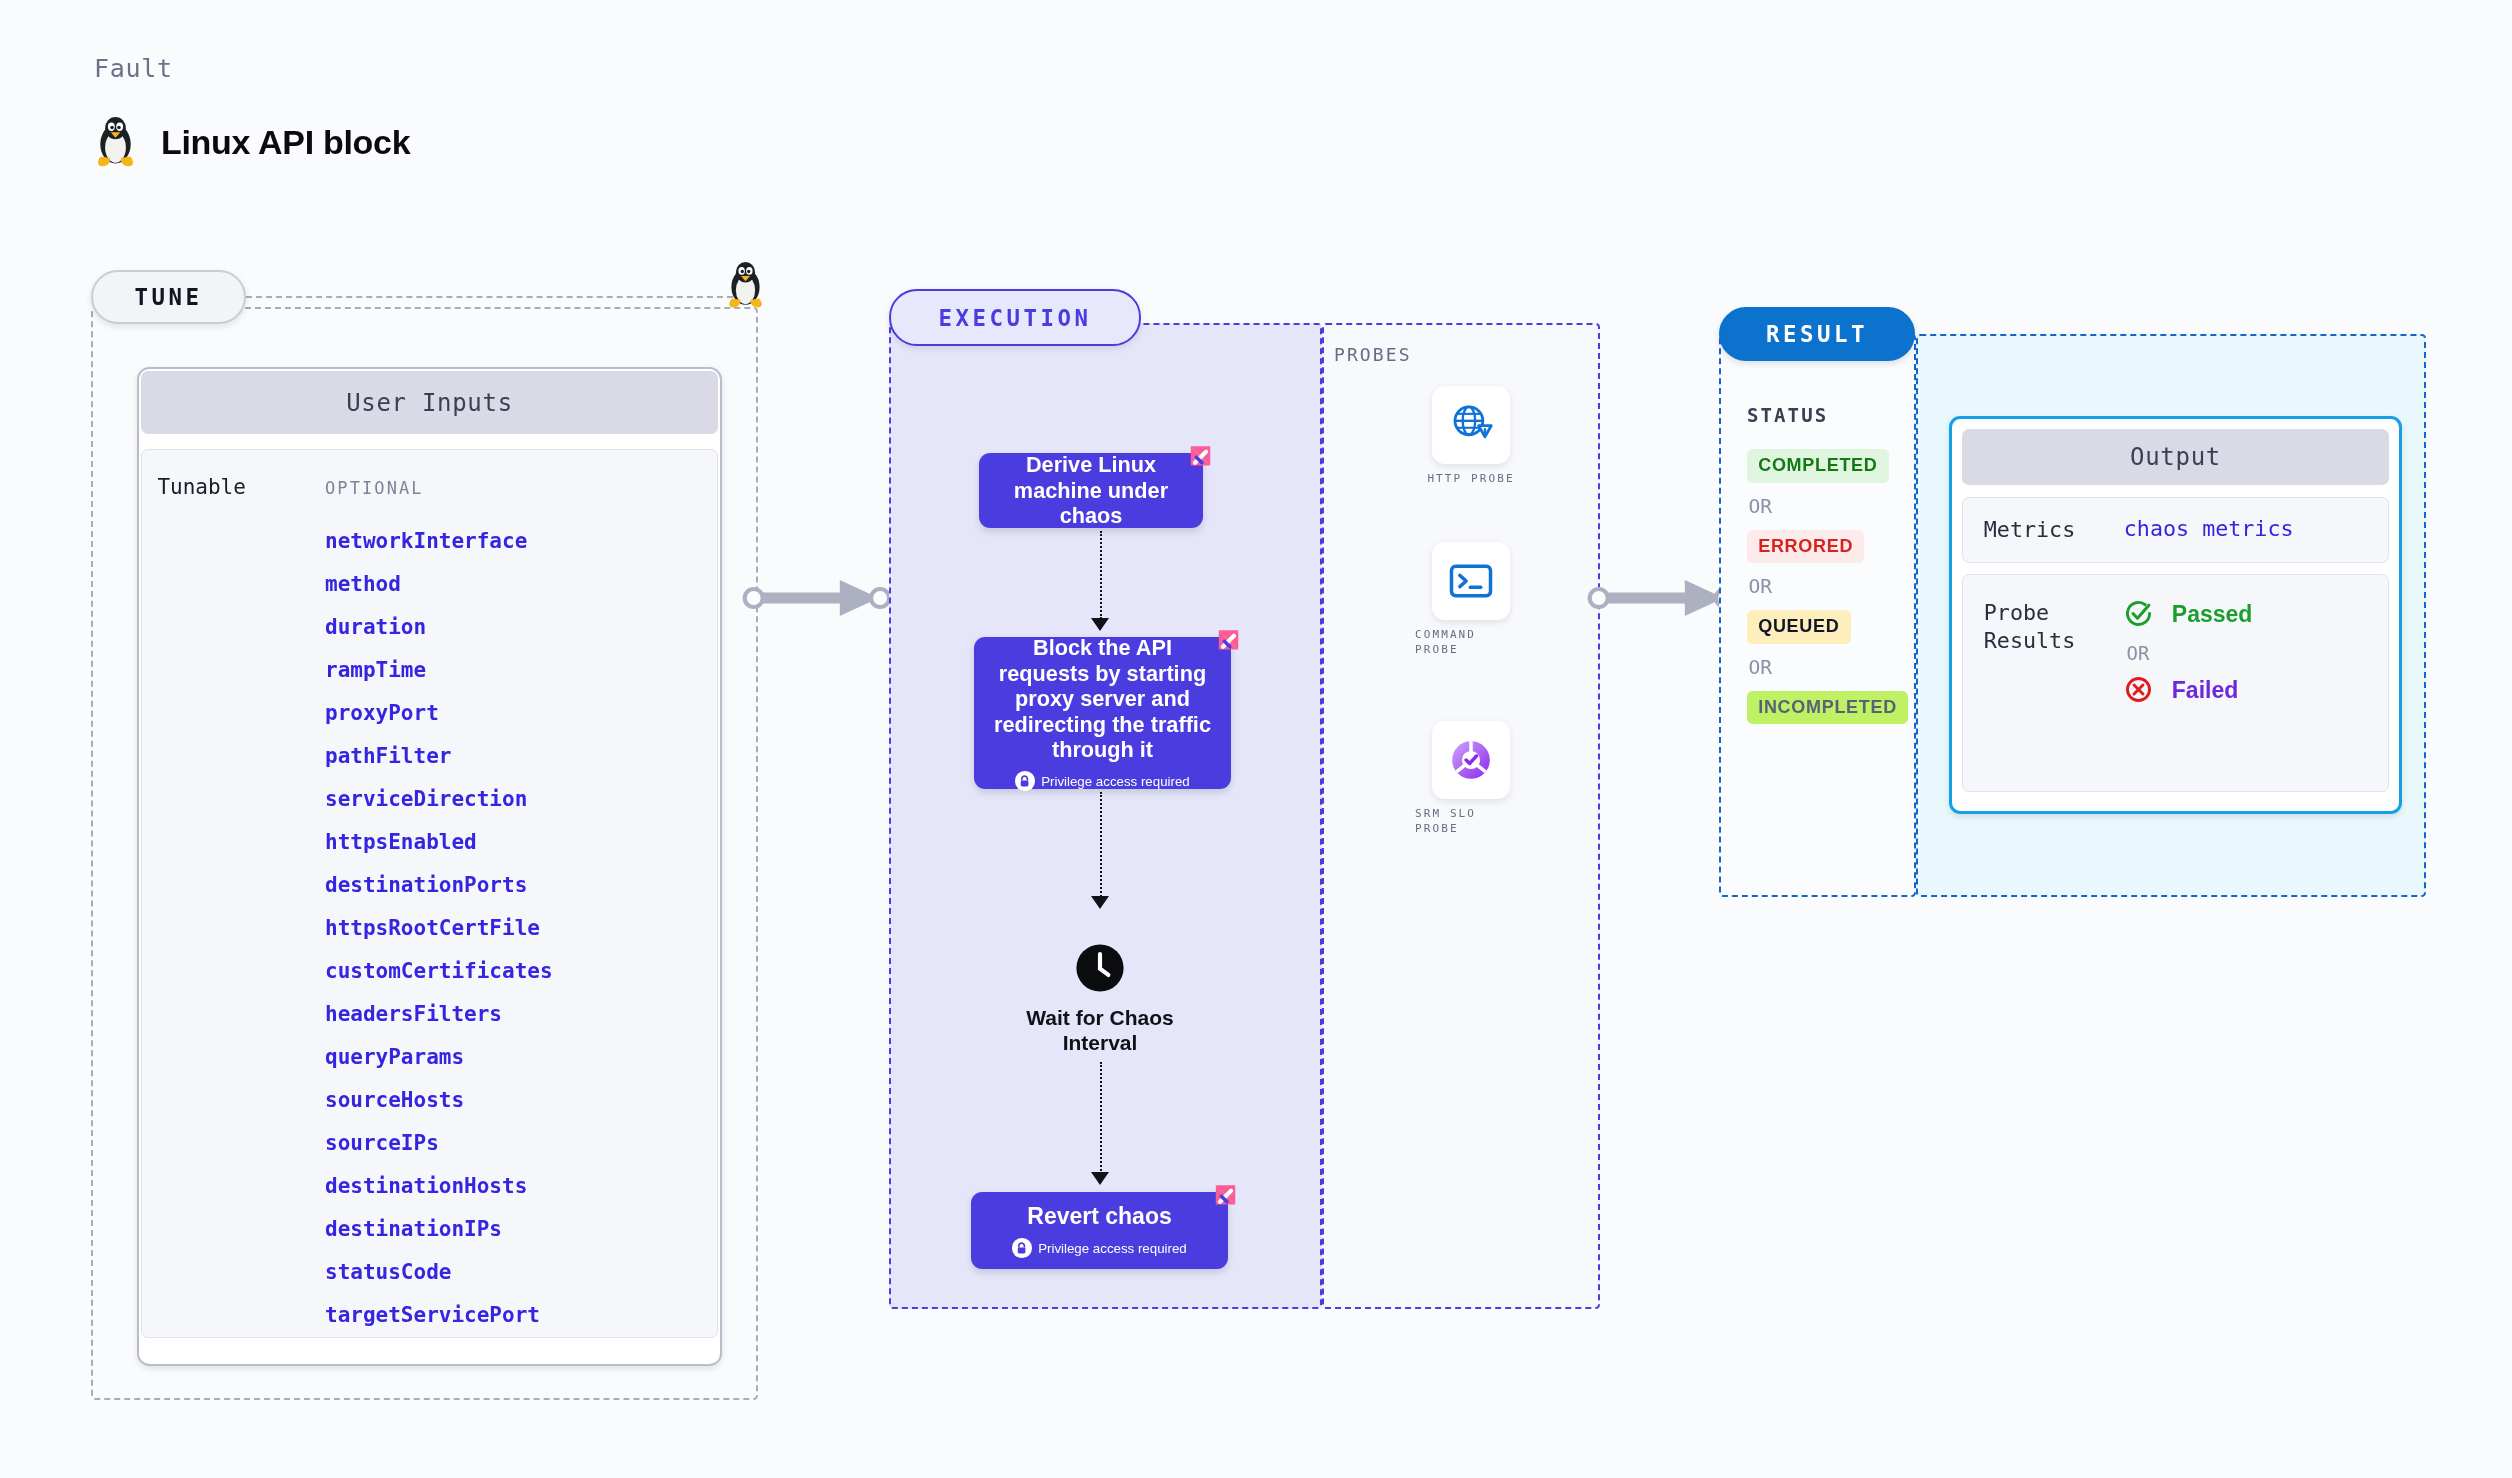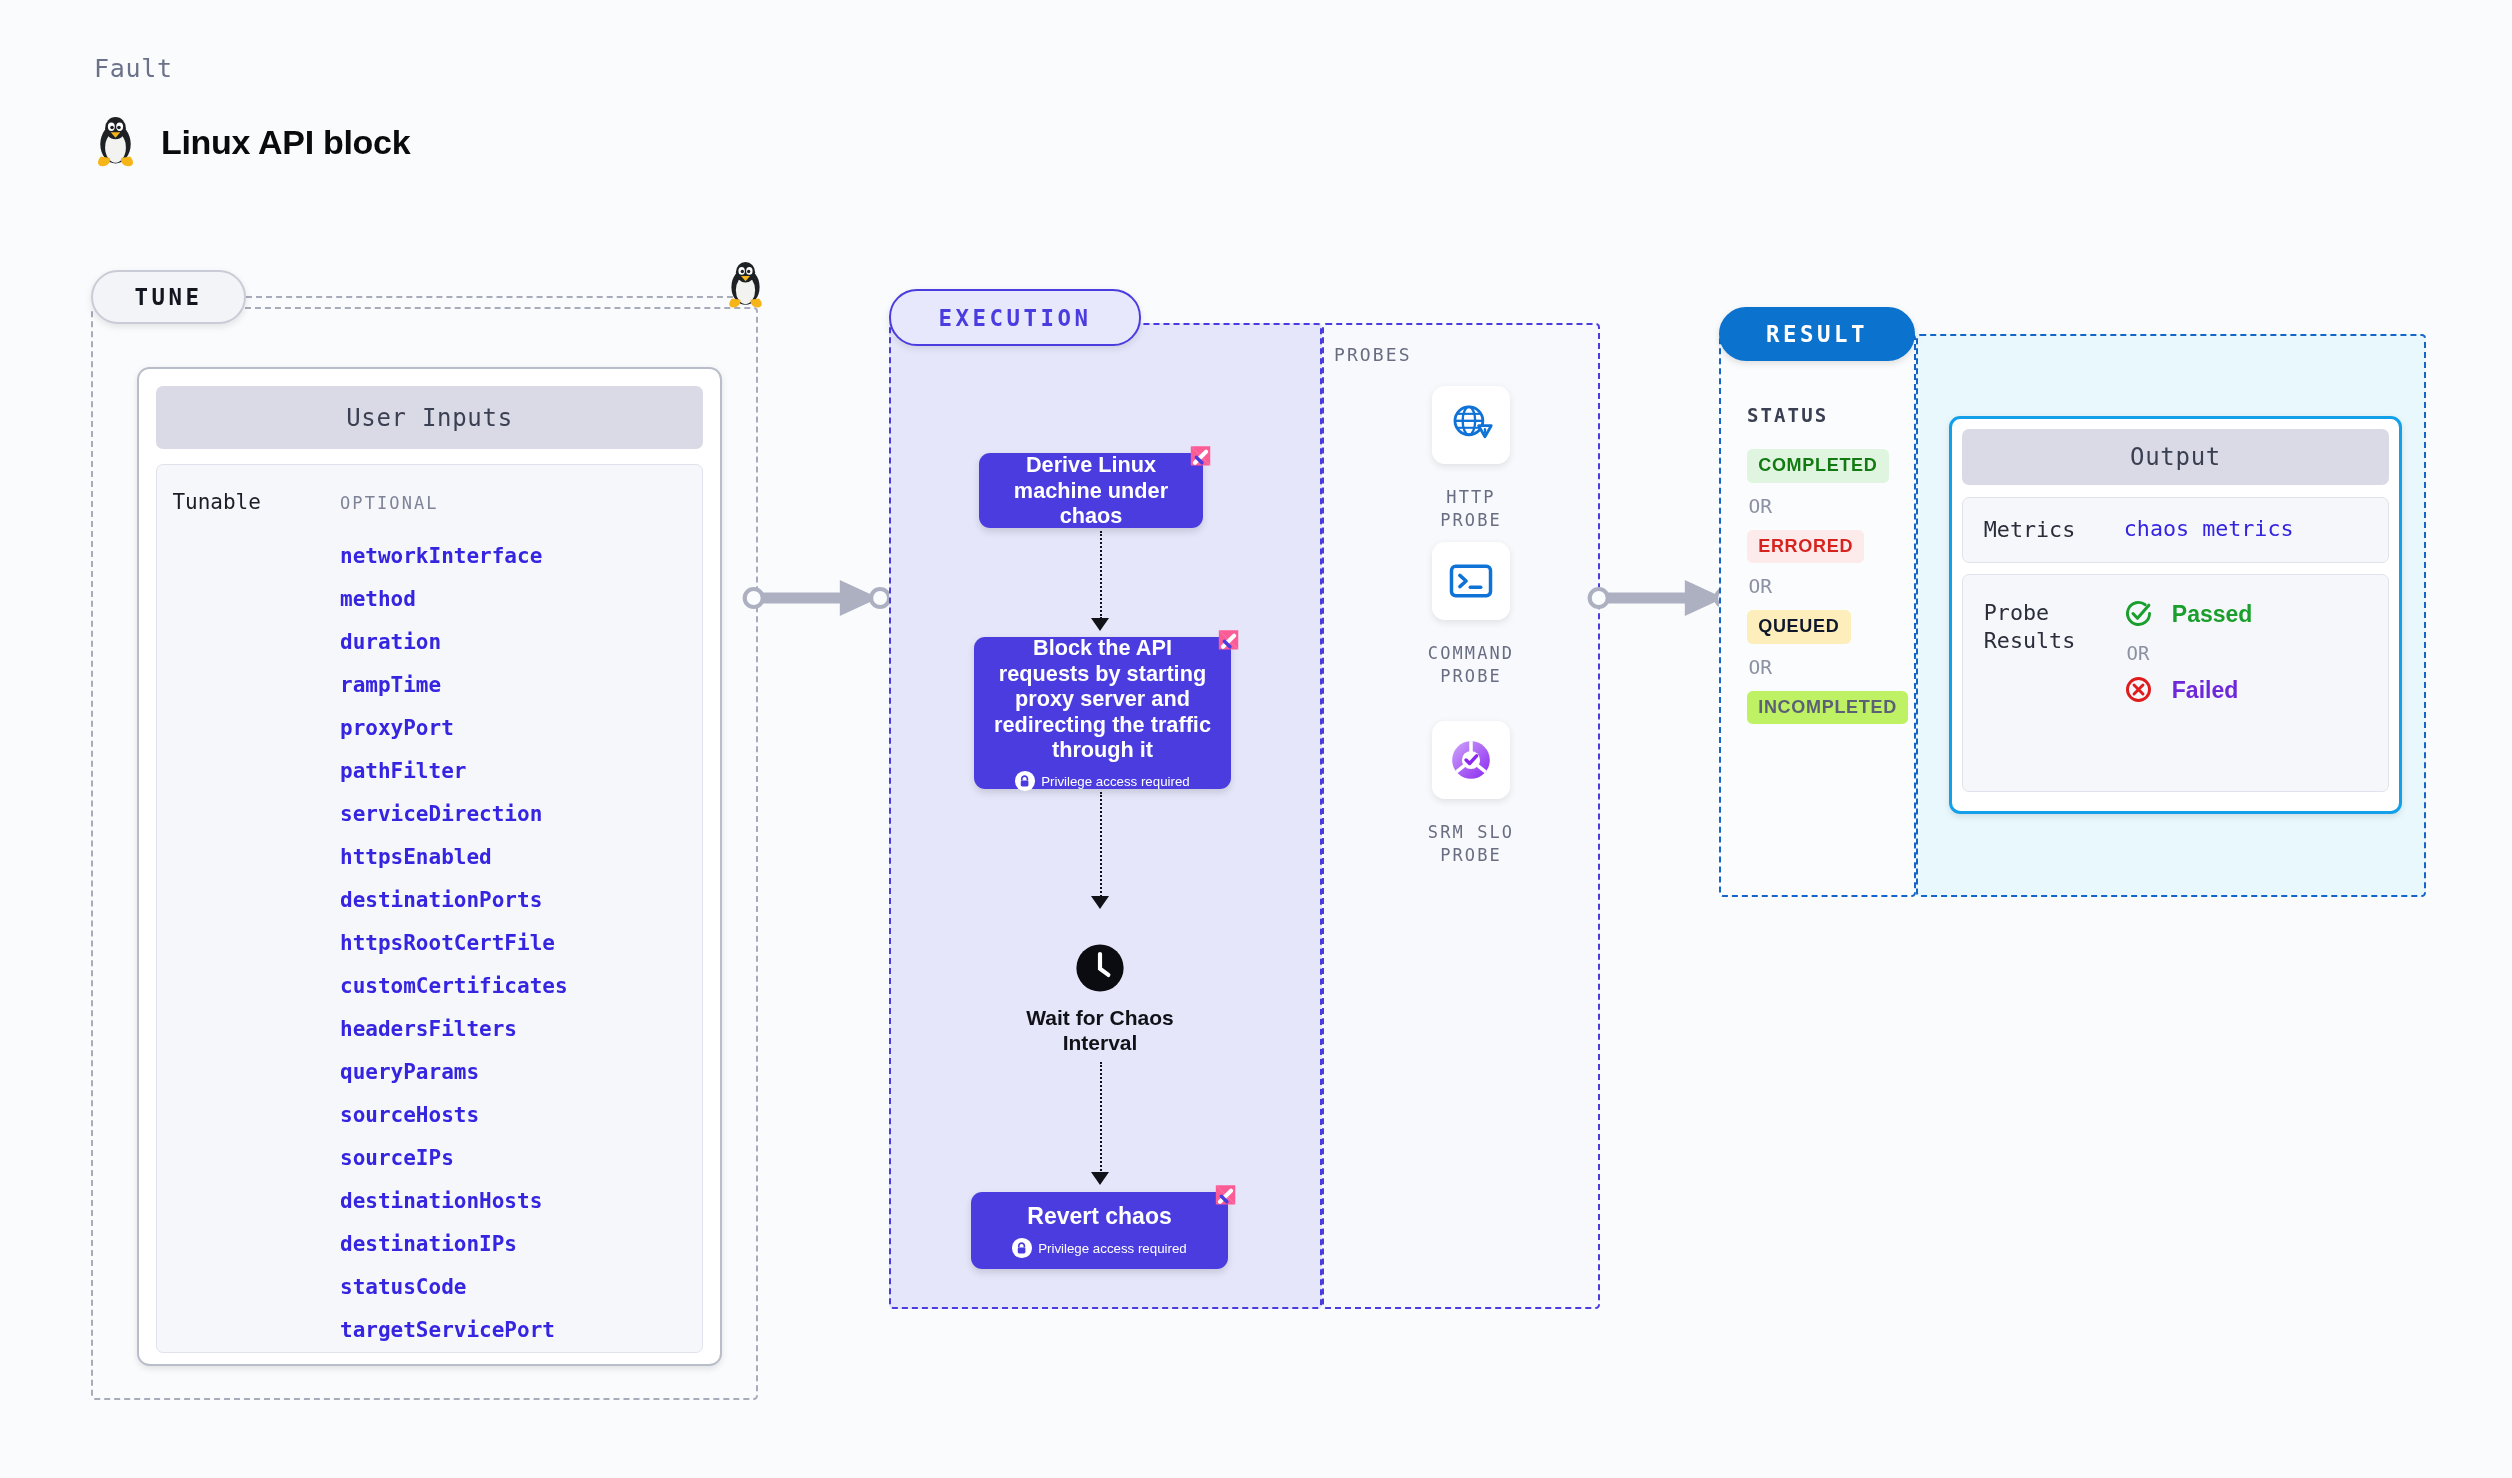--- a/index.html
+++ b/index.html
@@ -80,21 +80,21 @@
     box-shadow: 0 2.8px 7px rgba(0,0,0,.12);
   }
 
   
   .card {
     position: absolute;
     background: #ffffff;
     border: 2.1px solid #b9bdc9;
     border-radius: 12.6px;
     box-shadow: 0 2.8px 6.3px rgba(0,0,0,.10);
-    padding: 17px;
+    padding: 2px;
   }
   .card-output {
     border: 3.5px solid #13a0e8;
     border-radius: 11.2px;
   }
   .card-head {
     background: #d9dae6;
     border-radius: 7px;
     display: flex; align-items: center; justify-content: center;
     font-family: "DejaVu Sans Mono", monospace;
@@ -204,26 +204,26 @@
     display: flex; flex-direction: column; align-items: center;
   }
   .probe-icon {
     width: 78px; height: 78px;
     background: #ffffff;
     border-radius: 12.6px;
     box-shadow: 0 2.8px 7px rgba(0,0,0,.09);
     display: flex; align-items: center; justify-content: center;
   }
   .probe-label {
-    margin-top: 22px;
-    font-family: "DejaVu Sans Mono", monospace;
-    font-size: 17px;
+    margin-top: 8px;
+    font-family: "DejaVu Sans Mono", monospace;
+    font-size: 11px;
     color: #686d82;
     letter-spacing: 2.1px;
-    text-align: center;
+    text-align: left;
     line-height: 1.35;
   }
 
   
   .status-title {
     position: absolute;
     font-family: "DejaVu Sans Mono", monospace;
     font-size: 19px;
     font-weight: bold;
     color: #3b3f52;

